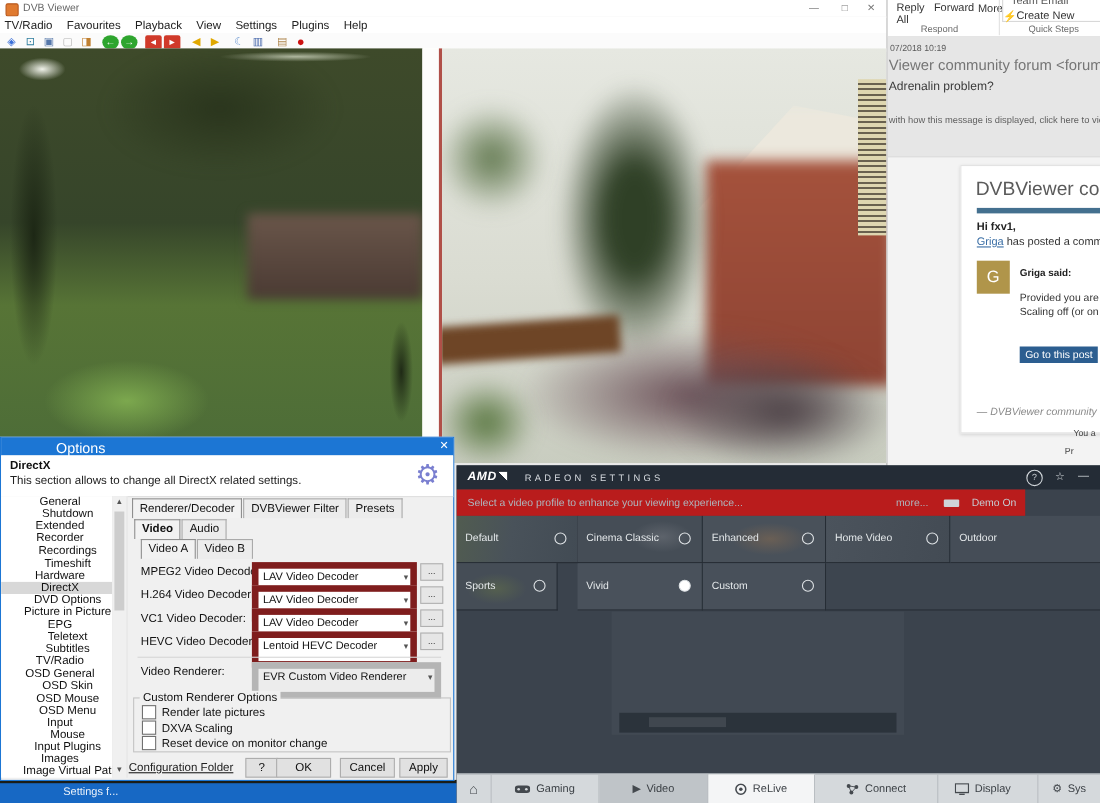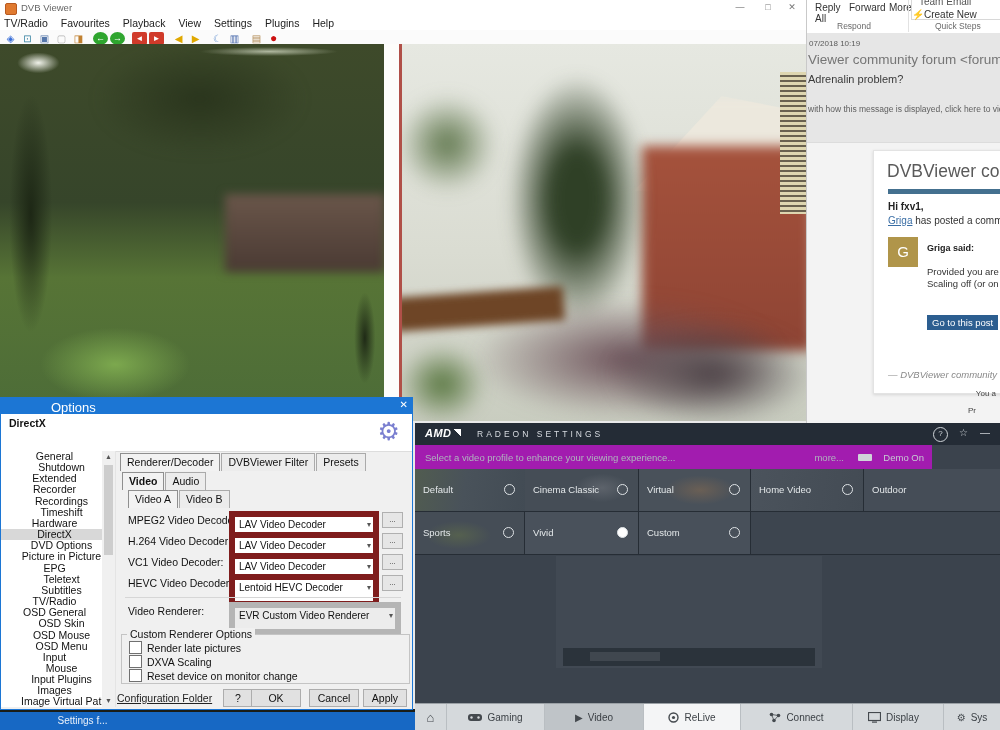--- a/index.html
+++ b/index.html
@@ -105,21 +105,21 @@
   .cfg-link{position:absolute;left:116px;top:294px;font-size:10.5px;color:#222;text-decoration:underline;}
   .obtn{position:absolute;top:291px;height:18px;background:#e1e1e1;border:1px solid #adadad;box-sizing:border-box;font-size:10.5px;color:#111;text-align:center;line-height:16px;}
   
   .amd{position:absolute;left:415px;top:423px;width:585px;height:307px;background:#3b434d;z-index:3;overflow:hidden;}
   .amd-title{position:absolute;left:0;top:0;width:585px;height:22px;background:#242c36;}
   .amd-logo{position:absolute;left:10px;top:4px;font-size:11px;font-weight:bold;font-style:italic;color:#fff;letter-spacing:.5px;}
   .amd-mark{position:absolute;left:38px;top:6px;width:8px;height:8px;background:linear-gradient(45deg,transparent 52%,#fff 52%);}
   .amd-brand{position:absolute;left:62px;top:6px;font-size:8.5px;letter-spacing:3px;color:#d7dbe0;}
   .amd-ic{position:absolute;top:4px;font-size:10px;color:#cfd4d8;}
   .amd-help{width:13px;height:13px;border:1px solid #cfd4d8;border-radius:50%;text-align:center;line-height:12px;font-size:8px;}
-  .amd-sub{position:absolute;left:0;top:22px;width:517px;height:24px;background:#a21caf;text-decoration:underline;}
+  .amd-sub{position:absolute;left:0;top:22px;width:517px;height:24px;background:#b91c1c;text-decoration:underline;}
   .amd-subtext{position:absolute;left:10px;top:7px;font-size:9.5px;color:#aeb6bd;}
   .amd-more{position:absolute;right:88px;top:7px;font-size:9.5px;color:#aeb6bd;}
   .amd-demo{position:absolute;right:8px;top:7px;font-size:9.5px;color:#c6ccd2;}
   .amd-toggle{position:absolute;right:60px;top:9px;width:14px;height:7px;background:#cfd4d8;border-radius:1px;}
   .tile{position:absolute;height:43px;border-right:1px solid #262d35;border-bottom:1px solid #262d35;box-sizing:border-box;}
   .tile .tl{position:absolute;left:8px;top:15px;font-size:9.5px;color:#e4e8ea;white-space:nowrap;}
   .tile .radio{position:absolute;right:10px;top:15px;width:11px;height:11px;border:1px solid #dfe3e6;border-radius:50%;box-sizing:border-box;}
   .tile .radio.onr{background:#fff;}
   .tbgA{background:linear-gradient(100deg,#515c50 0%,#49525a 45%,#424b54 100%);}
   .tbgB{background:radial-gradient(closest-side at 68% 45%,#5d636b,#454d56 75%);}
@@ -262,32 +262,32 @@
 
     <div class="tile tbgA" style="left:0;top:46px;width:111px;">
       <span class="tl">Default</span>
         <span class="radio"></span>
       </div>
     <div class="tile tbgB" style="left:110px;top:46px;width:114px;">
       <span class="tl">Cinema Classic</span>
         <span class="radio"></span>
       </div>
     <div class="tile tbgC" style="left:224px;top:46px;width:112px;">
-      <span class="tl">Virtual</span>
+      <span class="tl">Enhanced</span>
         <span class="radio"></span>
       </div>
     <div class="tile tbgD" style="left:336px;top:46px;width:113px;">
       <span class="tl">Home Video</span>
         <span class="radio"></span>
       </div>
     <div class="tile tbgE" style="left:449px;top:46px;width:136px;border-right:none;">
       <span class="tl">Outdoor</span>
       </div>
 
-    <div class="tile tbgF" style="left:0;top:89px;width:110px;">
+    <div class="tile tbgF" style="left:0;top:89px;width:92px;">
       <span class="tl">Sports</span>
         <span class="radio"></span>
       </div>
     <div class="tile tbgG" style="left:110px;top:89px;width:114px;">
       <span class="tl">Vivid</span>
         <span class="radio onr"></span>
       </div>
     <div class="tile tbgH" style="left:224px;top:89px;width:112px;">
       <span class="tl">Custom</span>
         <span class="radio"></span>
@@ -348,20 +348,21 @@
     <div class="tb-item">Settings f...</div>
   </div>
 
   <div class="opt">
     <div class="opt-title">
       <span class="opt-title-text">Options</span>
       <span class="opt-close">✕</span>
     </div>
     <div class="opt-head">
       <span class="opt-sec">DirectX</span>
+      <span class="opt-desc">This section allows to change all DirectX related settings.</span>
       <span class="opt-gear">⚙</span>
     </div>
     <div class="tree">
       <div class="tree-item">General</div>
       <div class="tree-item i1">Shutdown</div>
       <div class="tree-item">Extended</div>
       <div class="tree-item">Recorder</div>
       <div class="tree-item i1">Recordings</div>
       <div class="tree-item i1">Timeshift</div>
       <div class="tree-item">Hardware</div>

